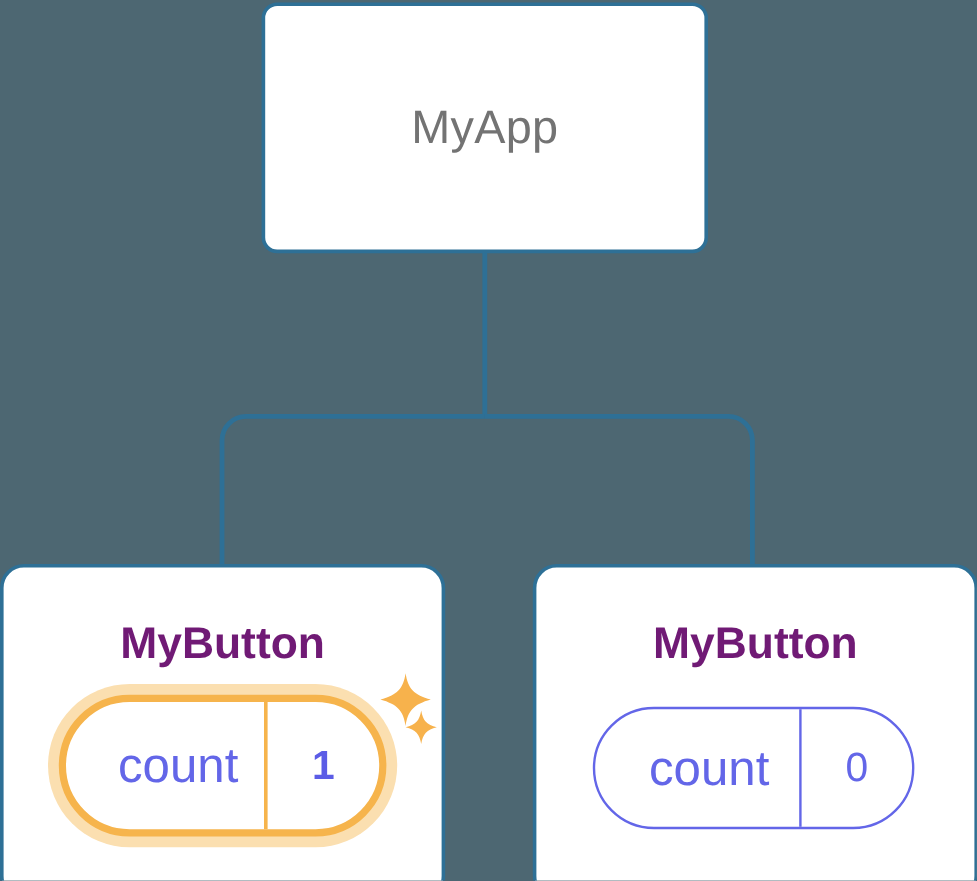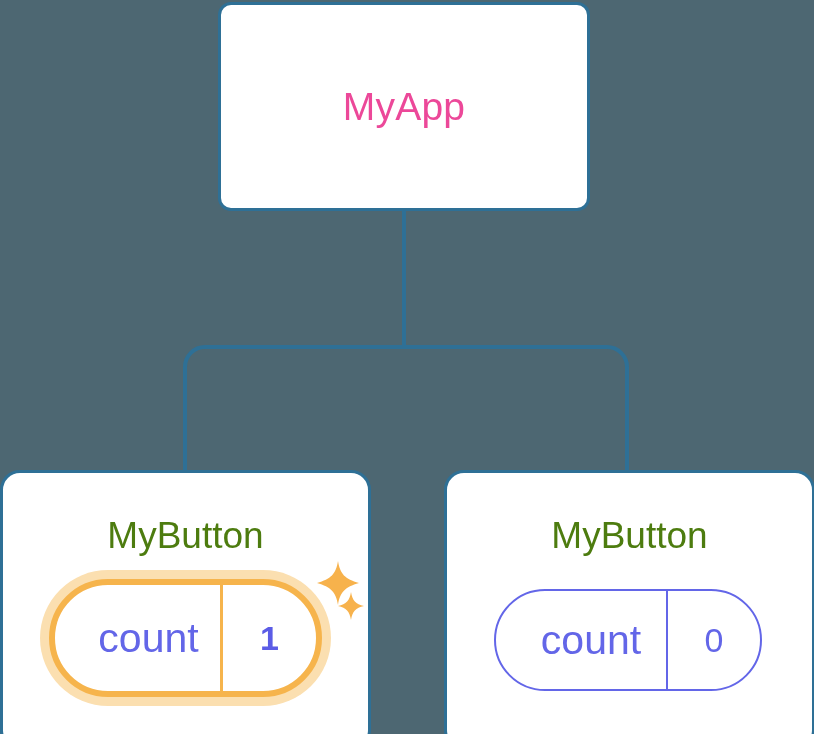--- a/index.html
+++ b/index.html
@@ -37,21 +37,21 @@
     top: 2px;
     width: 372px;
     height: 209px;
     border-radius: 13px;
     display: flex;
     align-items: center;
     justify-content: center;
   }
 
   .node-title {
-    color: #ec4899;
+    color: #737373;
     font-size: 39px;
     font-weight: 400;
     letter-spacing: 0.2px;
     line-height: 1;
     white-space: nowrap;
   }
 
   .card {
     width: 371px;
     height: 280px;            
@@ -60,23 +60,23 @@
   }
   .card-left  { left: 0px; }
   .card-right { left: 444px; }
 
   .card-title {
     position: absolute;
     left: 0;
     right: 0;
     top: 44px;
     text-align: center;
-    color: #4d7c0f;
+    color: #701a75;
     font-size: 37px;
-    font-weight: 400;
+    font-weight: 700;
     line-height: 1;
     white-space: nowrap;
   }
 
   
   .pill-wrap {
     position: absolute;
     display: flex;
     align-items: stretch;
     box-sizing: border-box;

